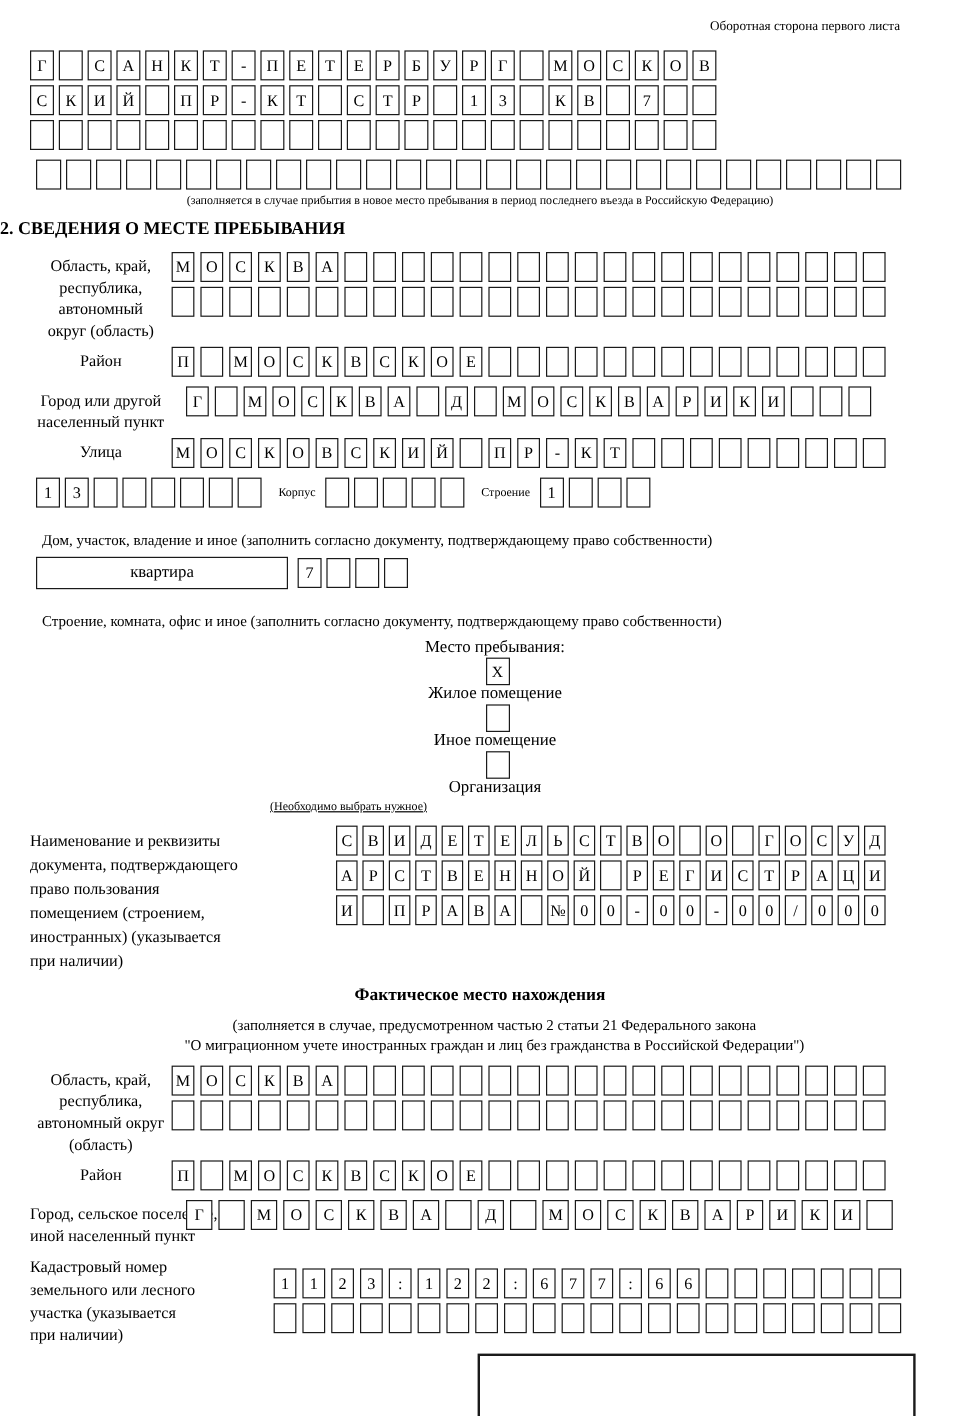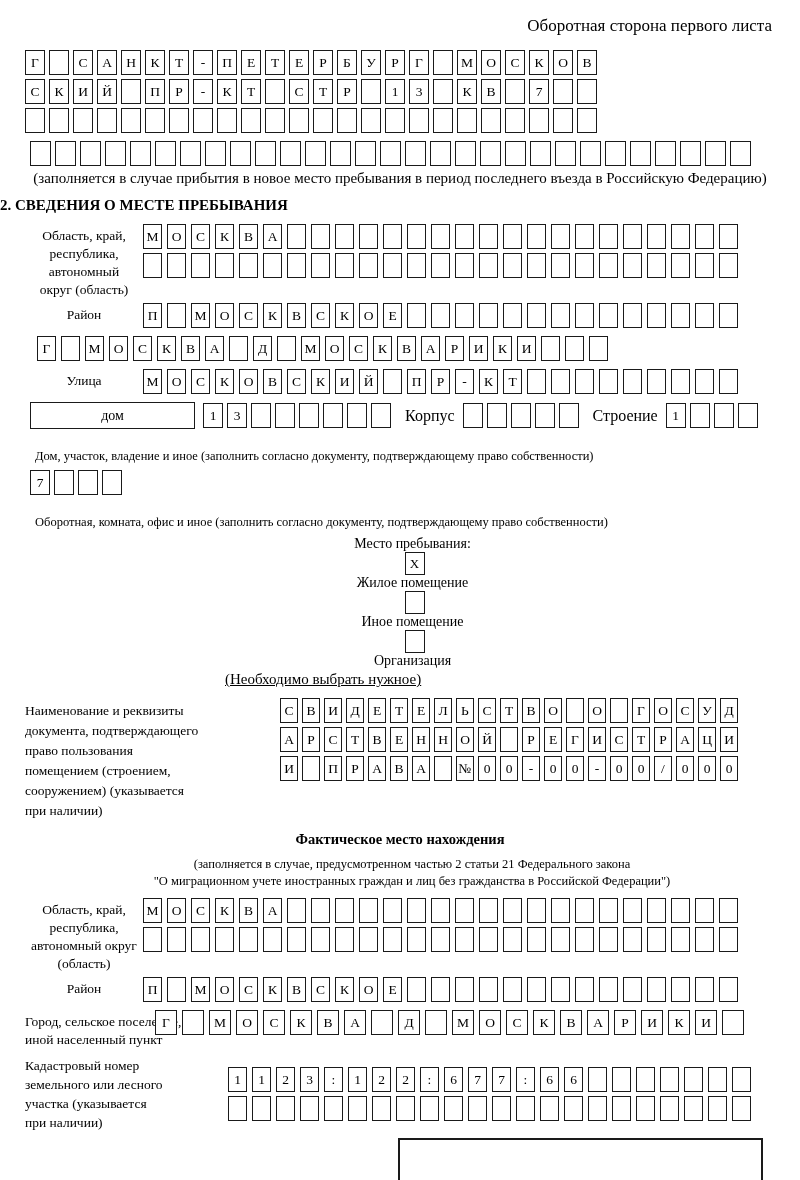--- a/index.html
+++ b/index.html
@@ -2,55 +2,55 @@
 <html><head>
 <meta charset="utf-8">
 <style>
   * { margin:0; padding:0; box-sizing:border-box; }
   html,body { background:#fff; }
   body {
     width:800px; height:1180px; overflow:hidden;
     font-family:"Liberation Serif","DejaVu Serif",serif;
     color:#000;
   }
-  .header-note { text-align:right; padding:16px 28px 0 0; font-size:17px; margin-bottom:14px; }
+  .header-note { text-align:right; padding:16px 50px 0 0; font-size:11px; margin-bottom:14px; }
   .flexrow { display:flex; align-items:flex-start; margin-left:25px; margin-bottom:4px; }
   .lbl { white-space:pre; font-size:13.5px; line-height:18px; padding-top:3px; }
   .lbl-a { width:150px; font-size:14px; line-height:20px; }
   .lbl-b { width:118px;text-align:center; }
   .lbl-doc { width:255px; line-height:20px; }
   .lbl-cad { width:203px; line-height:19px; }
   .cellcol { display:flex; flex-direction:column; }
   .cells-row { display:flex; margin-bottom:4px; }
   .cells-row.inline { margin-bottom:0; }
   .cell {
     display:inline-flex; align-items:center; justify-content:center;
     border:1.5px solid #1a1a1a; background:#fff;
     width:19px; height:25px; margin-right:5px;
     font-size:13.5px;
   }
   .sz-a .cell { width:20px; margin-right:4px; }
   .sz-full .cell { width:21px; margin-right:4px; }
   .sz-doc .cell { width:18px; margin-right:4px; }
   .sz-wide .cell { width:22px; margin-right:5px; }
   .fullrow { margin:2px 0 0 30px; }
-  .note { font-size:15px; }
+  .note { font-size:10px; }
   .center { text-align:center; }
   .noteA { margin:4px 0 10px 0; }
   .sec-title { font-weight:bold; font-size:15px; margin:2px 0 10px 0; }
   .offset12 { margin-left:12px; }
   .houserow { display:flex; align-items:center; margin:4px 0 4px 30px; }
   .wide-box {
     border:1.5px solid #1a1a1a; height:27px;
     display:flex; align-items:center; justify-content:center;
     font-size:14px; margin-right:8px;
   }
   .box-dom { width:165px; }
   .box-apt { width:210px; }
-  .inl-lbl { font-size:16px; margin:0 8px 0 10px; white-space:nowrap; }
+  .inl-lbl { font-size:10px; margin:0 8px 0 10px; white-space:nowrap; }
   .cap { font-size:12.5px; margin:20px 0 6px 35px; }
   .stayrow { display:flex; align-items:center; margin:6px 0 2px 25px; font-size:14px;flex-direction:column; }
   .chk {
     width:20px; height:23px; border:1.5px solid #1a1a1a;
     display:inline-flex; align-items:center; justify-content:center;
     font-size:13px; margin:0 8px 0 12px; flex:none;
   }
   .staynote { margin:0 0 10px 225px;text-decoration:underline; }
   .fact-title { text-align:center; font-weight:bold; font-size:14.5px; margin:10px 0 8px 0; }
   .fact-note { text-align:center; font-size:12.5px; line-height:17px;padding-left:24px; }
@@ -271,20 +271,22 @@
       <span class="cell"></span>
       <span class="cell"></span>
       <span class="cell"></span>
       <span class="cell"></span>
       <span class="cell"></span>
       <span class="cell"></span>
     </div>
 </div>
 
 <div class="flexrow">
+  <div class="lbl lbl-b">Город или другой
+населенный пункт</div>
   <div class="cells-row offset12">
       <span class="cell">Г</span>
       <span class="cell"></span>
       <span class="cell">М</span>
       <span class="cell">О</span>
       <span class="cell">С</span>
       <span class="cell">К</span>
       <span class="cell">В</span>
       <span class="cell">А</span>
       <span class="cell"></span>
@@ -331,21 +333,20 @@
       <span class="cell"></span>
       <span class="cell"></span>
       <span class="cell"></span>
       <span class="cell"></span>
       <span class="cell"></span>
       <span class="cell"></span>
     </div>
 </div>
 
 <div class="houserow">
-  <div class="wide-box box-dom">дом</div>
   <div class="cells-row sz-a inline">
       <span class="cell">1</span>
       <span class="cell">3</span>
       <span class="cell"></span>
       <span class="cell"></span>
       <span class="cell"></span>
       <span class="cell"></span>
       <span class="cell"></span>
       <span class="cell"></span>
     </div>
@@ -361,46 +362,47 @@
   <div class="cells-row sz-a inline">
       <span class="cell">1</span>
       <span class="cell"></span>
       <span class="cell"></span>
       <span class="cell"></span>
     </div>
 </div>
 <div class="cap">Дом, участок, владение и иное (заполнить согласно документу, подтверждающему право собственности)</div>
 
 <div class="houserow">
+  <div class="wide-box box-apt">квартира</div>
   <div class="cells-row sz-a inline">
       <span class="cell">7</span>
       <span class="cell"></span>
       <span class="cell"></span>
       <span class="cell"></span>
     </div>
 </div>
-<div class="cap">Оборотная, комната, офис и иное (заполнить согласно документу, подтверждающему право собственности)</div>
+<div class="cap">Строение, комната, офис и иное (заполнить согласно документу, подтверждающему право собственности)</div>
 
 <div class="stayrow">
   <span>Место пребывания:</span>
   <span class="chk">X</span>
   <span>Жилое помещение</span>
   <span class="chk"></span>
   <span>Иное помещение</span>
   <span class="chk"></span>
   <span>Организация</span>
 </div>
 <div class="note staynote">(Необходимо выбрать нужное)</div>
 
 <div class="flexrow">
   <div class="lbl lbl-doc">Наименование и реквизиты
 документа, подтверждающего
 право пользования
 помещением (строением,
-сооружением) (указывается
+иностранных) (указывается
 при наличии)</div>
   <div class="cellcol">
     <div class="cells-row sz-doc">
         <span class="cell">С</span>
         <span class="cell">В</span>
         <span class="cell">И</span>
         <span class="cell">Д</span>
         <span class="cell">Е</span>
         <span class="cell">Т</span>
         <span class="cell">Е</span>

